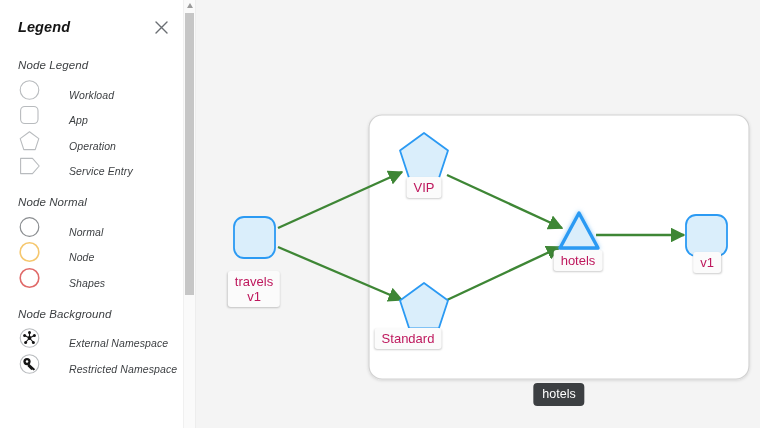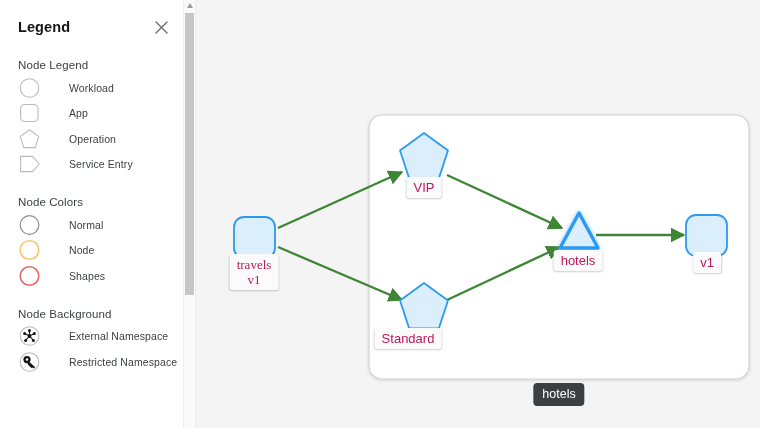--- a/index.html
+++ b/index.html
@@ -26,20 +26,21 @@
   .legend-panel {
     position: absolute;
     left: 0;
     top: 0;
     width: 196px;
     height: 428px;
     background: #ffffff;
     box-sizing: border-box;
     overflow: hidden;
     border-right: 1px solid #ededed;
+    font-style: italic;
   }
   .legend-inner {
     position: absolute;
     left: 0;
     top: 0;
     width: 186px;
     padding: 14px 0 0 0;
   }
   .legend-header {
     display: flex;
@@ -68,21 +69,21 @@
   .section-title {
     font-size: 11.5px;
     color: #3c3f42;
     padding: 0 0 0 18px;
     margin-top: 19px;
     margin-bottom: 4px;
     letter-spacing: 0.1px;
   }
   .legend-row {
     display: flex;
-    align-items: center;
+    align-items: flex-end;
     height: 25.5px;
     padding-left: 18px;
   }
   .legend-swatch {
     width: 36px;
     min-width: 36px;
     height: 22px;
     display: flex;
     align-items: center;
     justify-content: flex-start;
@@ -214,21 +215,21 @@
 
       <div class="legend-row">
         <span class="legend-swatch">
           <svg width="24" height="22" viewBox="0 0 24 22">
               <polygon points="2.6,3.4 14.5,3.4 21.2,11 14.5,18.6 2.6,18.6" fill="#ffffff" stroke="#b8bbbe" stroke-width="1.1" stroke-linejoin="round"></polygon>
             </svg>
         </span>
         <span class="legend-label">Service Entry</span>
       </div>
 
-      <div class="section-title">Node Colors</div>
+      <div class="section-title">Node Normal</div>
 
       <div class="legend-row">
         <span class="legend-swatch">
           <svg width="24" height="22" viewBox="0 0 24 22">
               <circle cx="11.5" cy="11" r="9.3" fill="#ffffff" stroke="#8a8d90" stroke-width="1.2"></circle>
             </svg>
         </span>
         <span class="legend-label">Normal</span>
       </div>
 
@@ -330,21 +331,21 @@
         <polygon points="227,133 251,150.5 241.8,178.5 212.2,178.5 203,150.5" fill="#daeefb" stroke="#2b9af3" stroke-width="1.8" stroke-linejoin="round"></polygon>
 
         <polygon points="227,283 251,300.5 241.8,328.5 212.2,328.5 203,300.5" fill="#daeefb" stroke="#2b9af3" stroke-width="1.8" stroke-linejoin="round"></polygon>
 
         <polygon points="382,213 401,248 363,248" fill="#daeefb" stroke="#2b9af3" stroke-width="3.4" stroke-linejoin="round" filter="url(#nodeGlow)"></polygon>
 
         <rect x="489" y="215" width="41" height="41" rx="10" ry="10" fill="#daeefb" stroke="#2b9af3" stroke-width="1.8"></rect>
       </g>
     </svg>
 
-    <div class="node-label" style="left:57px; top:254px;font-family:Liberation Serif, serif;">travels
+    <div class="node-label" style="left:57px; top:271px;">travels
 v1</div>
     <div class="node-label" style="left:227px; top:177px;">VIP</div>
     <div class="node-label" style="left:211px; top:328px;">Standard</div>
     <div class="node-label" style="left:381px; top:250px;">hotels</div>
     <div class="node-label" style="left:510px; top:252px;">v1</div>
 
     <div class="tooltip-box" style="left:362px; top:383px;">hotels</div>
 
   </div>
 </div>

